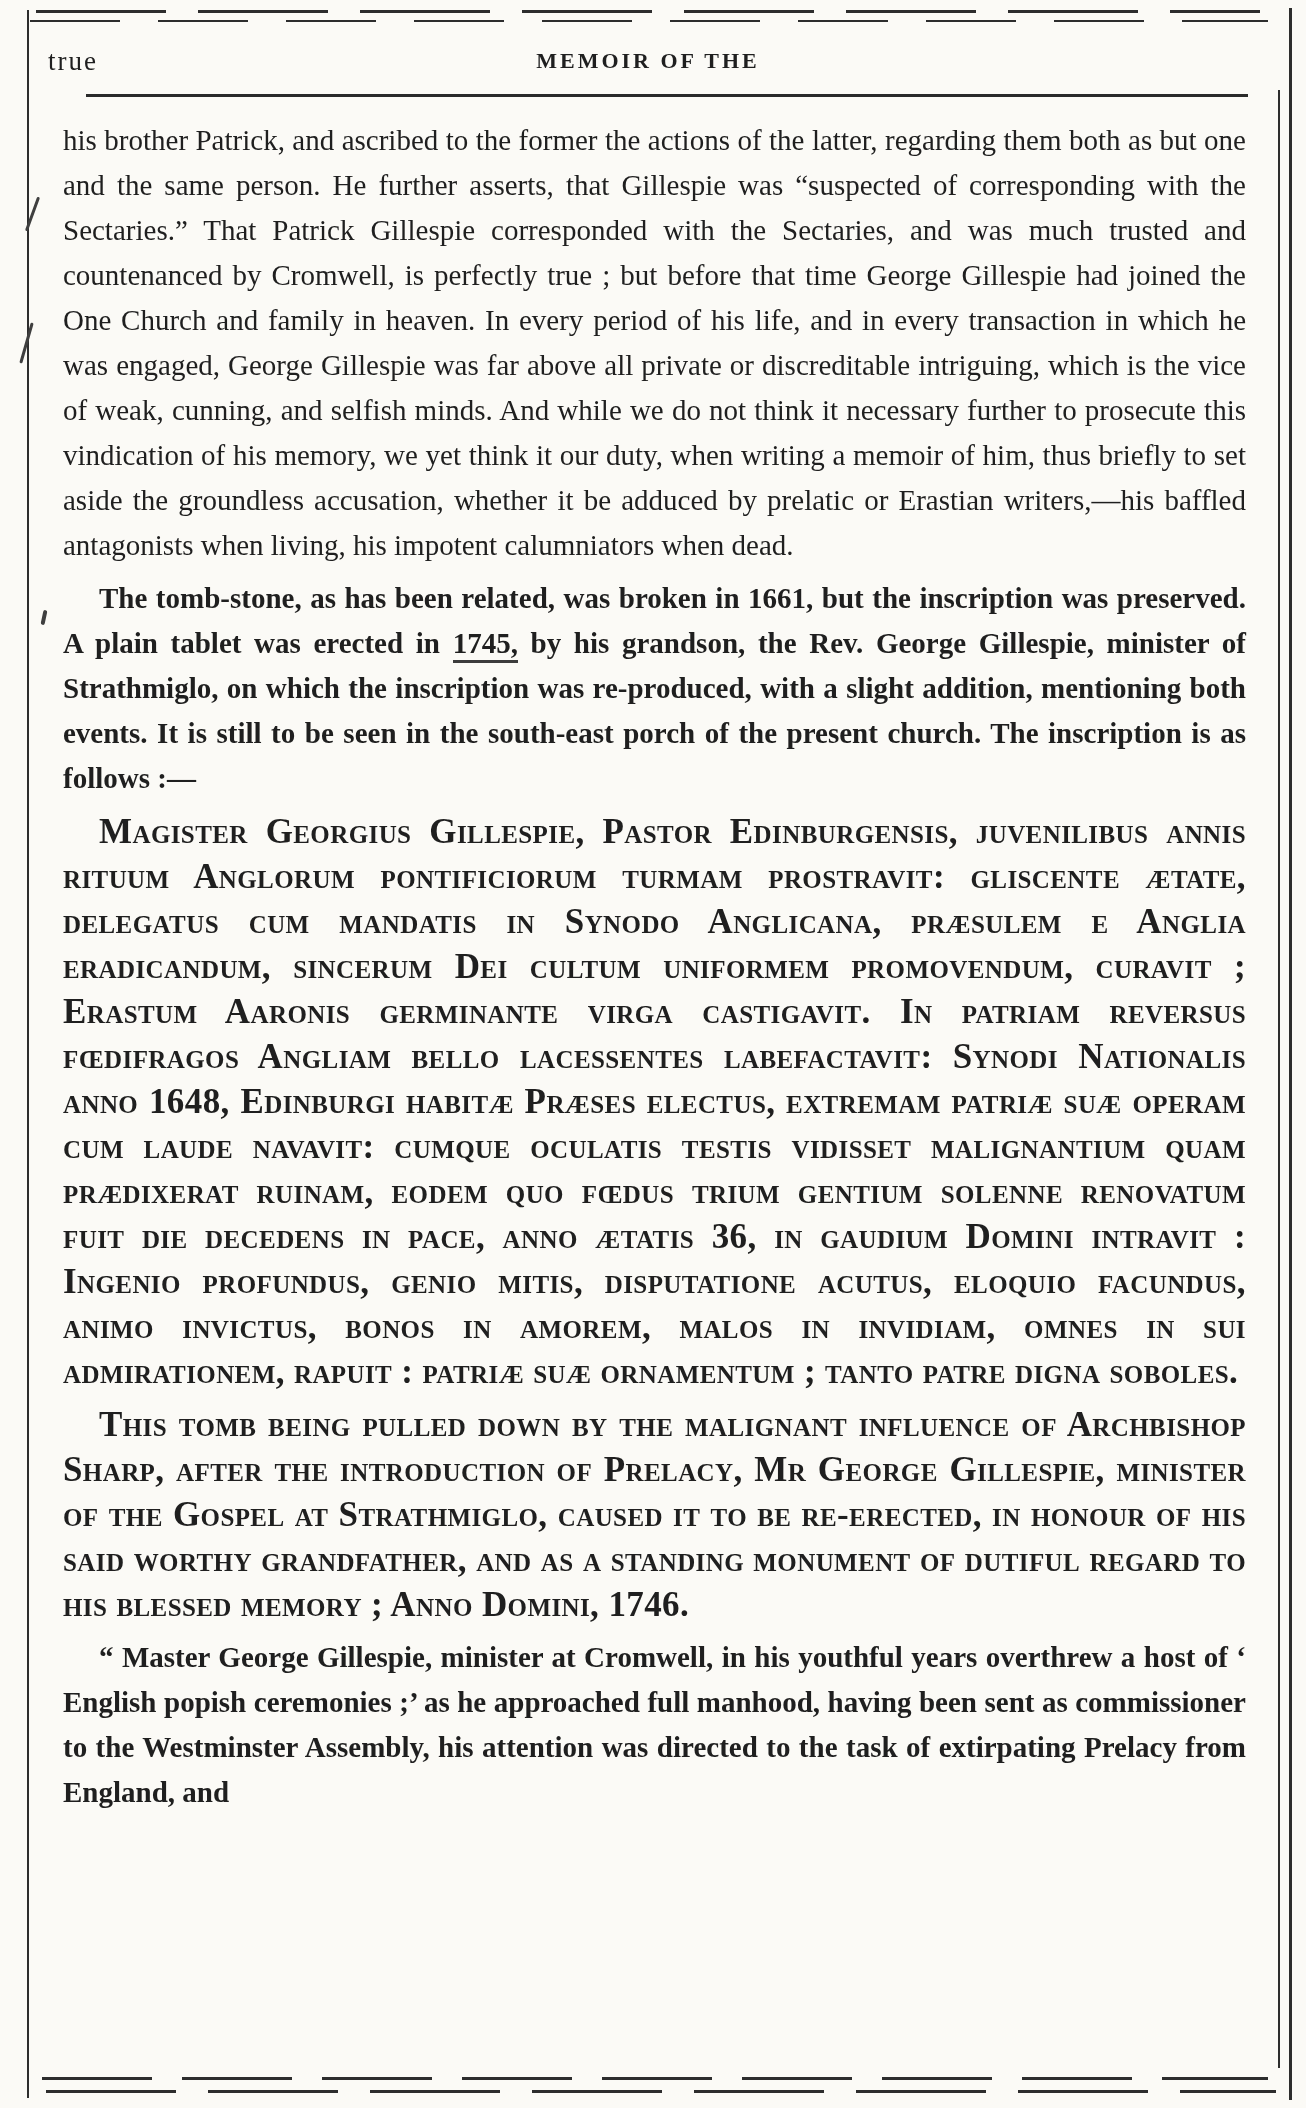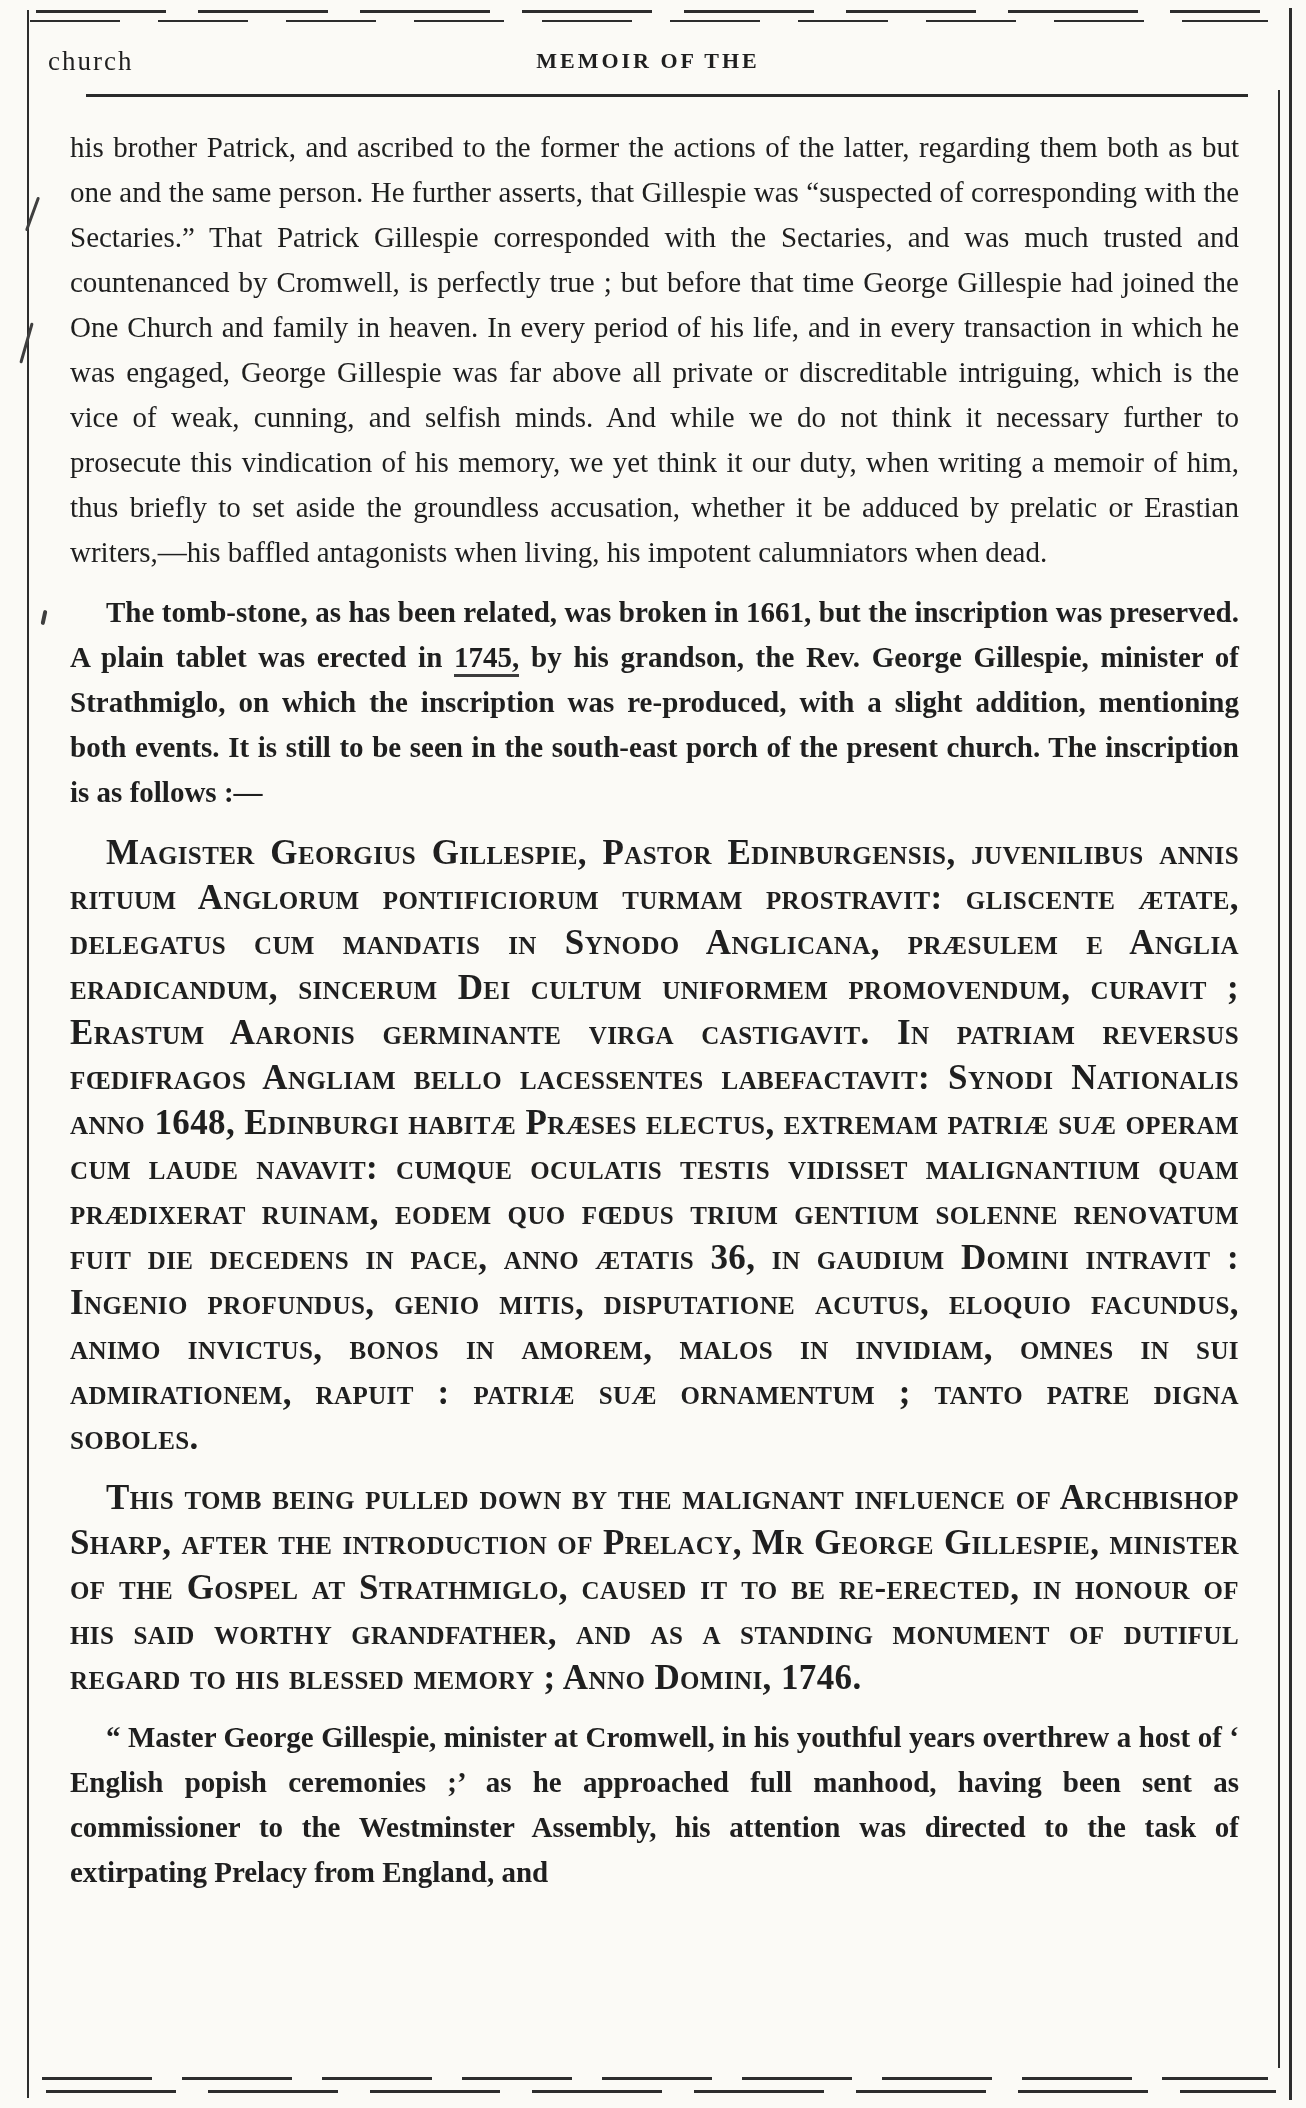--- a/index.html
+++ b/index.html
@@ -37,21 +37,21 @@
   .pagenum  { position:absolute; left:0; top:2px; font-size:27px; letter-spacing:2px; }
   .runhead  { text-align:center; font-size:22px; font-weight:700; letter-spacing:3px; padding-top:4px; }
 
   .headrule { position:absolute; top:94px; left:86px; right:58px; height:3px; background:#2a2a2a; }
 
   .text {
     position:absolute;
     top:110px; left:55px; right:52px;
     text-align:justify;
   }
-  .text p { margin:15px; }
+  .text p { margin:8px; }
   .bodytext  { font-size:29px; line-height:45px; }
   .capstext  {
     font-size:35px; line-height:45px;
     font-variant:small-caps;
     letter-spacing:0.4px;
   }
   .indent { text-indent:36px;font-weight:bold; }
 
   .pen-underline { border-bottom:3px solid #3c3c3c; padding-bottom:1px; }
 
@@ -67,21 +67,21 @@
 
   <div class="dash-rule rule-top-a"></div>
   <div class="dash-rule rule-top-b"></div>
   <div class="edge edge-left"></div>
   <div class="edge edge-right-a"></div>
   <div class="edge edge-right-b"></div>
   <div class="dash-rule rule-bottom-a"></div>
   <div class="dash-rule rule-bottom-b"></div>
 
   <header class="pagehead">
-    <span class="pagenum">church</span>
+    <span class="pagenum">true</span>
     <div class="runhead">MEMOIR OF THE</div>
   </header>
   <div class="headrule"></div>
 
   <main class="text">
 
     <p class="bodytext">his brother Patrick, and ascribed to the former the actions of the latter, regarding them both as but one and the same person. He further asserts, that Gillespie was “suspected of corresponding with the Sectaries.” That Patrick Gillespie corresponded with the Sectaries, and was much trusted and countenanced by Cromwell, is perfectly true ; but before that time George Gillespie had joined the One Church and family in heaven. In every period of his life, and in every transaction in which he was engaged, George Gillespie was far above all private or discreditable intriguing, which is the vice of weak, cunning, and selfish minds. And while we do not think it necessary further to prosecute this vindication of his memory, we yet think it our duty, when writing a memoir of him, thus briefly to set aside the groundless accusation, whether it be adduced by prelatic or Erastian writers,—his baffled antagonists when living, his impotent calumniators when dead.</p>
 
     <p class="bodytext indent"><span>The tomb-stone, as has been related, was broken in 1661, but the inscription was preserved. A plain tablet was erected in </span><span class="pen-underline">1745,</span><span> by his grandson, the Rev. George Gillespie, minister of Strathmiglo, on which the inscription was re-produced, with a slight addition, mentioning both events. It is still to be seen in the south-east porch of the present church. The inscription is as follows :—</span></p>
 

